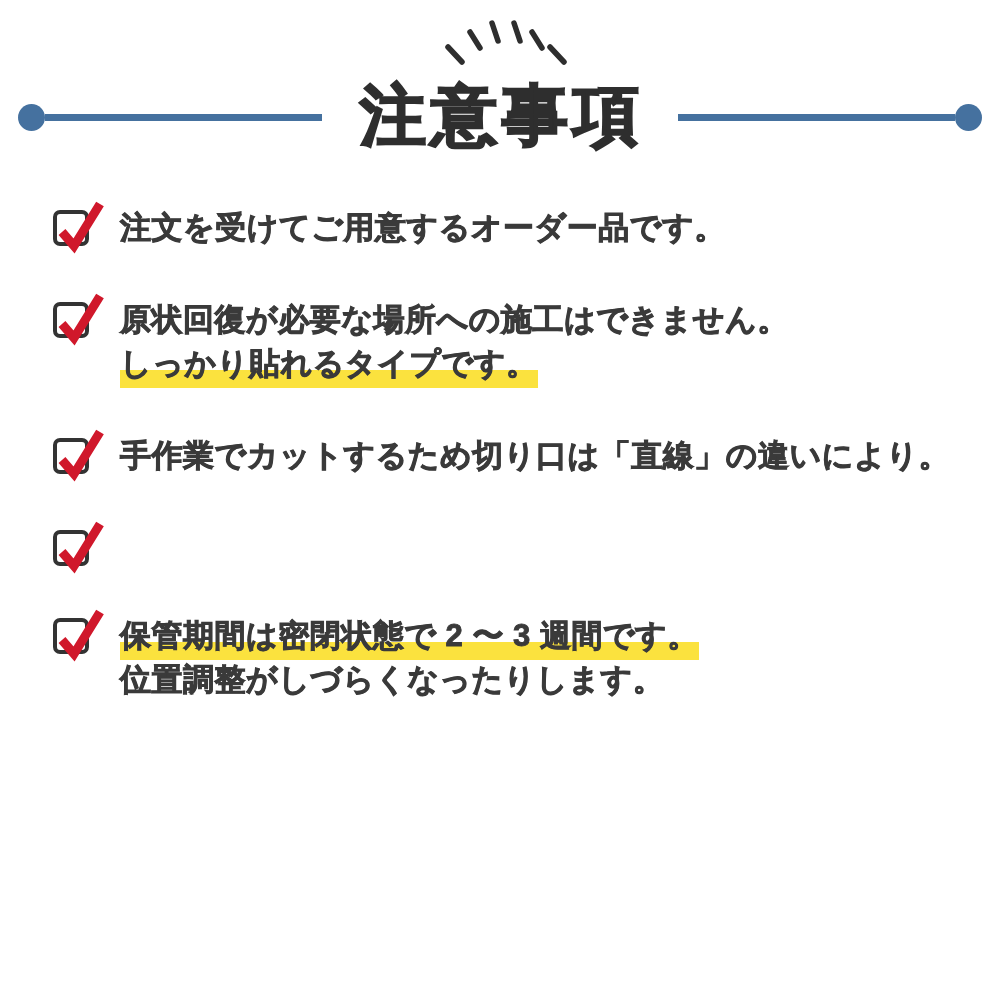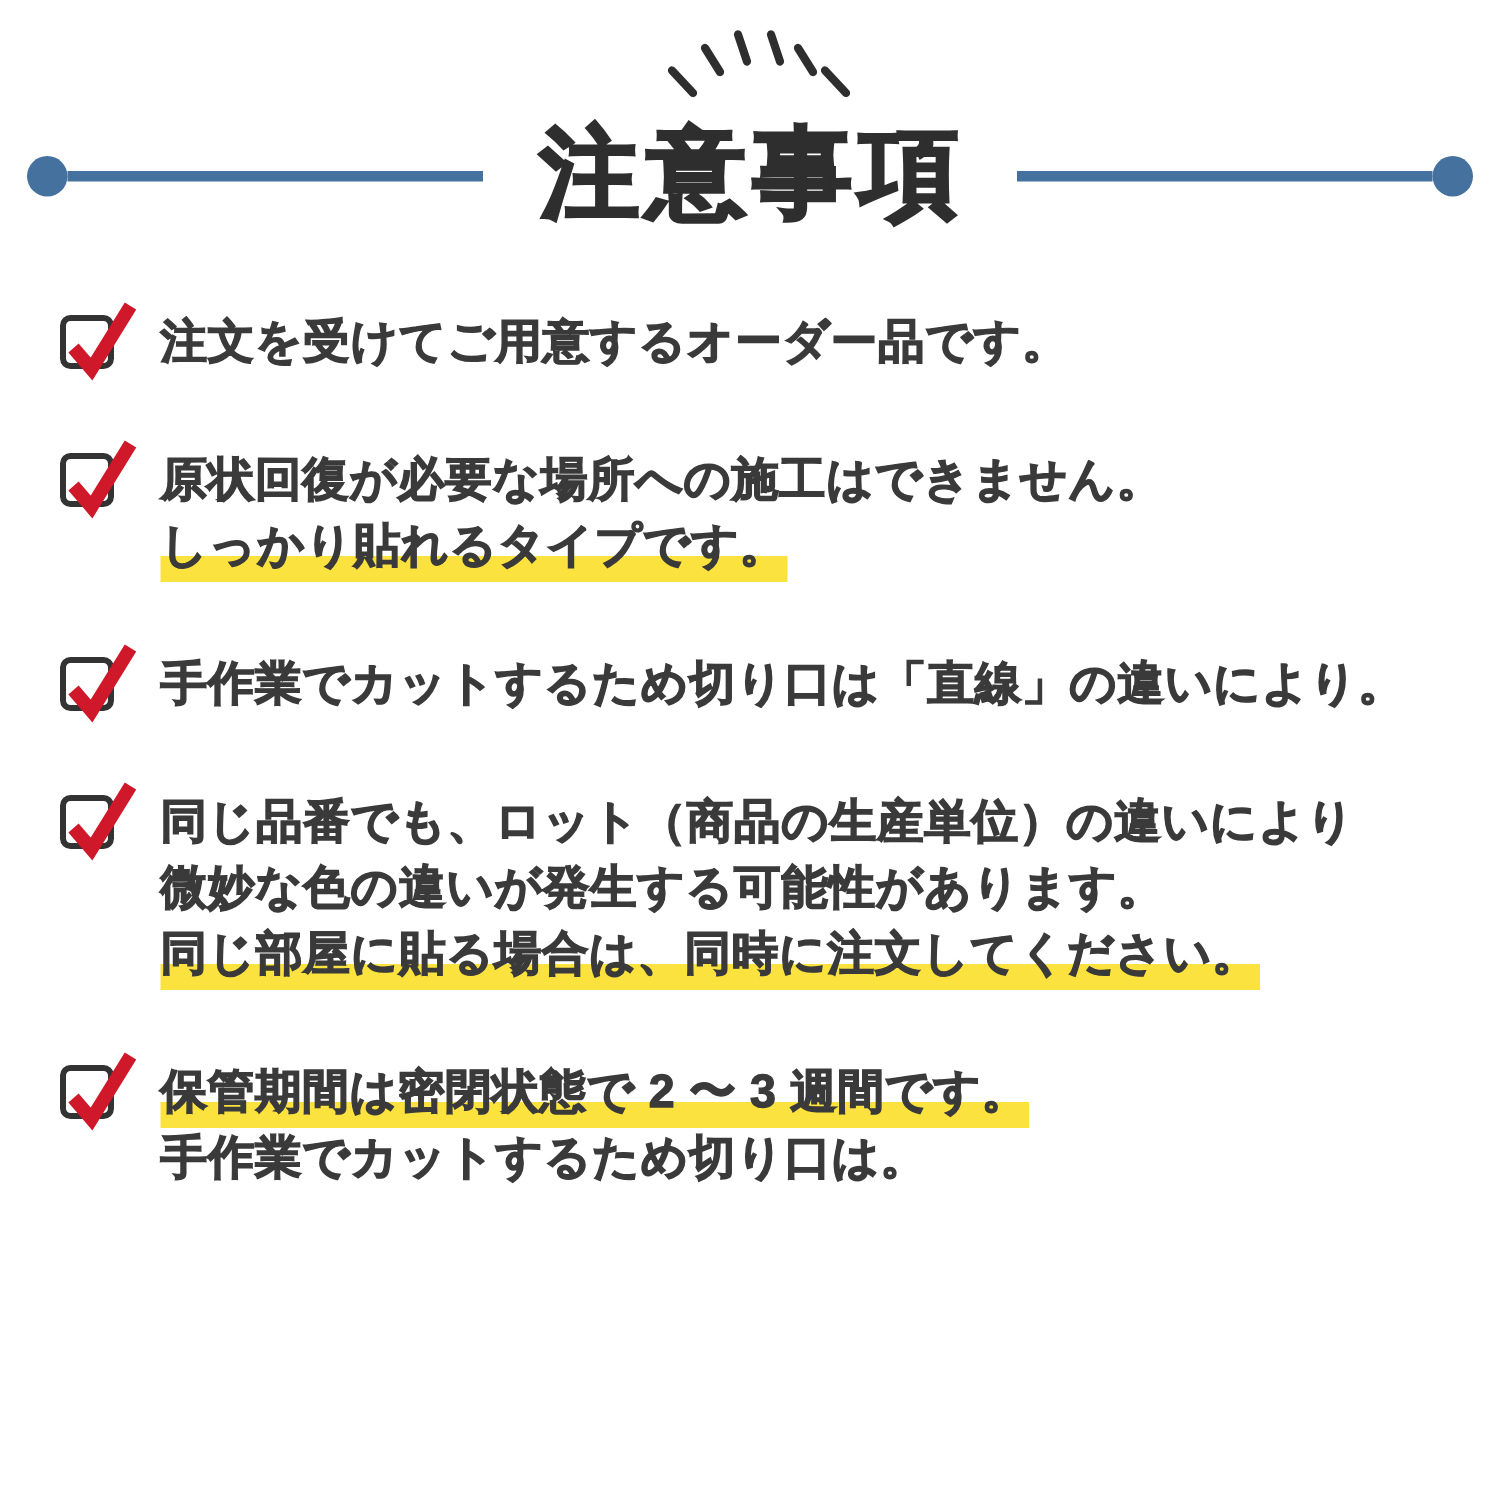--- a/index.html
+++ b/index.html
@@ -52,21 +52,21 @@
     letter-spacing: 5px;
     margin: 0 34px 0 38px;
     -webkit-text-stroke: 2.2px var(--title-dark, #2e2e2e);
     white-space: nowrap;
     padding-bottom: 4px;
   }
 
   
   .items {
     margin-top: 50px;
-    padding-left: 40px;
+    padding-left: 53px;
     padding-right: 30px;
   }
   .item {
     display: flex;
     align-items: flex-start;
     margin-bottom: 48px;
   }
   .checkbox {
     position: relative;
     width: 28px; height: 28px;
@@ -156,33 +156,28 @@
         <div>手作業でカットするため切り口は「直線」の違いにより。</div>
       </div>
     </div>
 
     <div class="item">
       <span class="checkbox">
         <svg width="54" height="58" viewBox="0 0 54 58">
           <polyline points="9,35 21,49 47,7" fill="none" stroke="var(--check-red, #d0182b)" stroke-width="9"></polyline>
         </svg>
       </span>
-      <div class="item-text">
-        <div>同じ品番でも、ロット（商品の生産単位）の違いにより</div>
-        <div>微妙な色の違いが発生する可能性があります。</div>
-        <div><span class="hl">同じ部屋に貼る場合は、同時に注文してください。</span></div>
-      </div>
     </div>
 
     <div class="item">
       <span class="checkbox">
         <svg width="54" height="58" viewBox="0 0 54 58">
           <polyline points="9,35 21,49 47,7" fill="none" stroke="var(--check-red, #d0182b)" stroke-width="9"></polyline>
         </svg>
       </span>
       <div class="item-text">
         <div><span class="hl">保管期間は密閉状態で 2 〜 3 週間です。</span></div>
-        <div>手作業でカットするため切り口は。</div>
+        <div>位置調整がしづらくなったりします。</div>
       </div>
     </div>
 
   </div>
 </div>
 
 </body></html>

